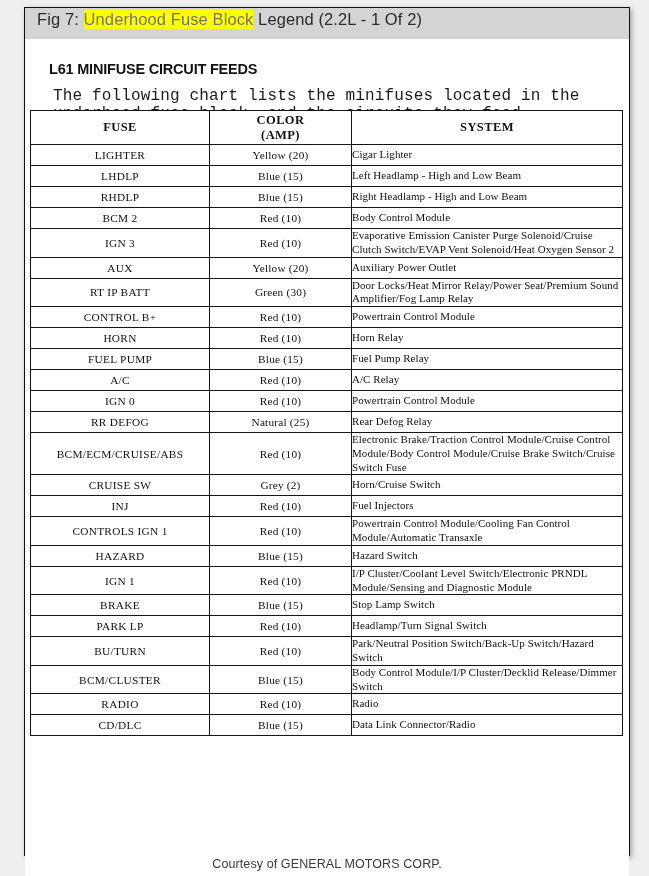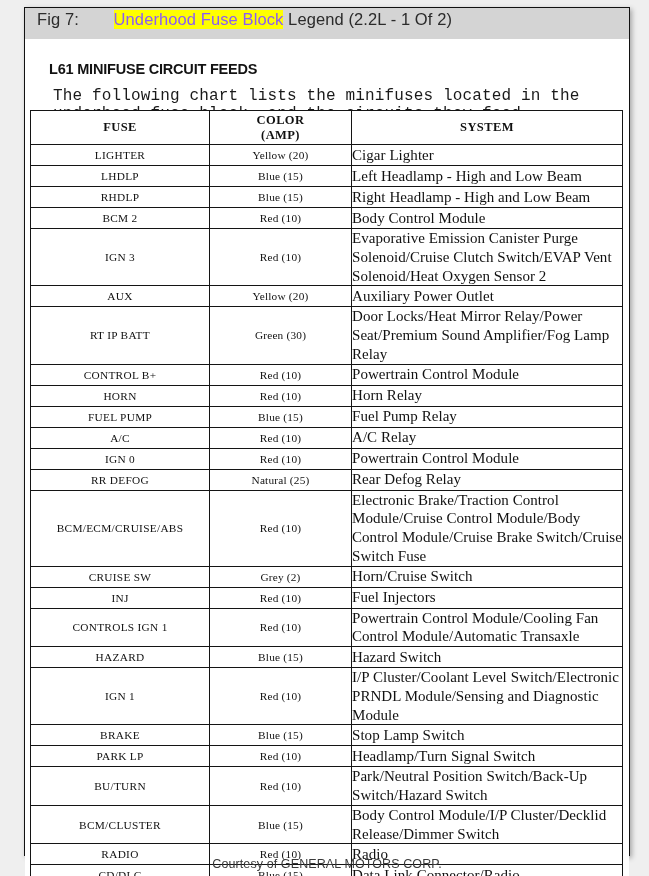--- a/index.html
+++ b/index.html
@@ -38,22 +38,21 @@
     box-sizing: border-box;
   }
   .title-text {
     font-size: 16.5px;
     color: #2b2b2b;
     letter-spacing: 0.1px;
     white-space: pre;
   }
   .title-highlight {
     background: #ffff00;
-    color: #8b5cf6;
-    margin-left: 30px;
+    color: #737373;
   }
 
   
   #scan-body {
     position: relative;
     background: #ffffff;
     padding: 16px;
     height: calc(100% - 31px);
   }
 
@@ -119,21 +118,21 @@
     margin-left: 12px;
   }
   tbody td.cell-color {
     text-align: center;
     font-size: 11.3px;
     letter-spacing: 0.2px;
     padding: 3px 4px;
   }
   tbody td.cell-system {
     text-align: left;
-    font-size: 15px;
+    font-size: 11px;
     letter-spacing: 0.05px;
     padding: 3px 4px 3px 7px;
     line-height: 1.25;
   }
   tbody tr { height: 21px; }
 
   
   #scan-id {
     position: absolute;
     left: 8px;

